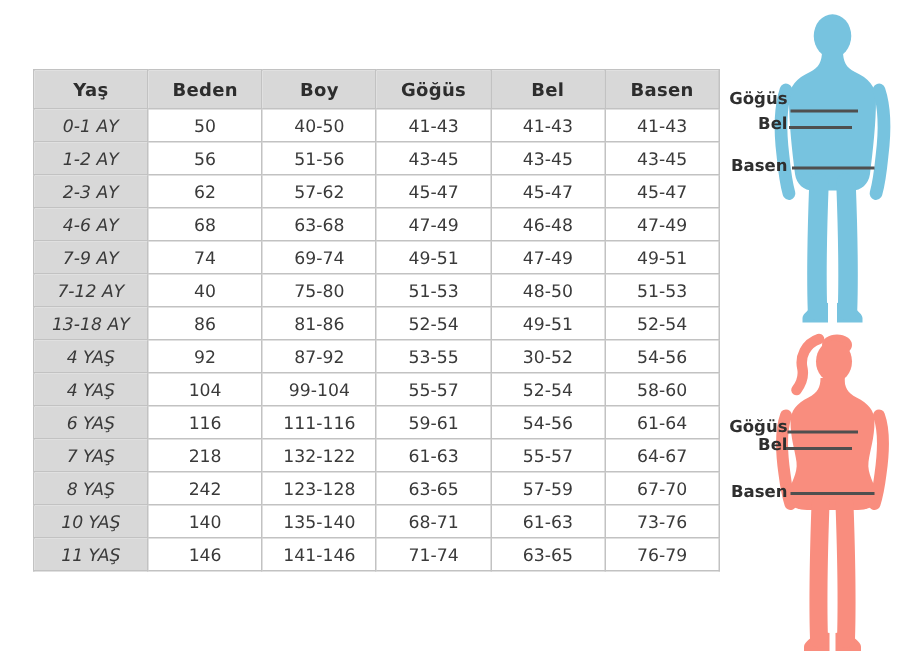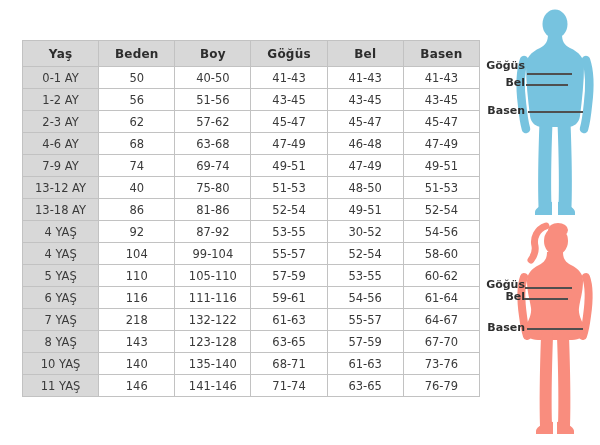--- a/index.html
+++ b/index.html
@@ -6,38 +6,39 @@
   body{
     width:600px;height:445px;background:#ffffff;
     font-family:"DejaVu Sans","Liberation Sans",sans-serif;
     position:relative;overflow:hidden;
     -webkit-font-smoothing:antialiased;
   }
   .canvas{position:absolute;inset:0;}
 
   
   table.size-table{
-    position:absolute;left:22px;top:40px;width:458px;
+    position:absolute;left:22px;top:46px;width:458px;
     border-collapse:collapse;table-layout:fixed;
   }
   .size-table th,.size-table td{
     border:1px solid var(--table-border,#c2c2c2);
     text-align:center;vertical-align:middle;
     white-space:nowrap;overflow:hidden;
   }
   .size-table th{
     background:var(--table-header-bg,#d8d8d8);
     font-size:12px;font-weight:700;color:#2d2d2d;
     height:23px;letter-spacing:.2px;
   }
   .size-table td{
     background:#ffffff;font-size:11.5px;color:#3a3a3a;height:19px;
   }
   .size-table td:first-child{
     background:var(--table-header-bg,#d8d8d8);
+    font-style:italic;
   }
 
   
   .figure-svg{position:absolute;width:100px;}
   .figure-svg.boy{left:500px;top:8px;height:214px;color:var(--boy-silhouette,#77c3df);}
   .figure-svg.girl{left:500px;top:222px;height:222px;color:var(--girl-silhouette,#f98d7e);}
 
   .m-label{
     position:absolute;width:41px;text-align:right;
     font-size:11px;font-weight:700;color:#2f2f2f;line-height:1;
@@ -112,21 +113,21 @@
         </tr>
         <tr>
           <td>7-9 AY</td>
           <td>74</td>
           <td>69-74</td>
           <td>49-51</td>
           <td>47-49</td>
           <td>49-51</td>
         </tr>
         <tr>
-          <td>13-12 AY</td>
+          <td>7-12 AY</td>
           <td>40</td>
           <td>75-80</td>
           <td>51-53</td>
           <td>48-50</td>
           <td>51-53</td>
         </tr>
         <tr>
           <td>13-18 AY</td>
           <td>86</td>
           <td>81-86</td>
@@ -144,46 +145,38 @@
         </tr>
         <tr>
           <td>4 YAŞ</td>
           <td>104</td>
           <td>99-104</td>
           <td>55-57</td>
           <td>52-54</td>
           <td>58-60</td>
         </tr>
         <tr>
-          <td>5 YAŞ</td>
-          <td>110</td>
-          <td>105-110</td>
-          <td>57-59</td>
-          <td>53-55</td>
-          <td>60-62</td>
-        </tr>
-        <tr>
           <td>6 YAŞ</td>
           <td>116</td>
           <td>111-116</td>
           <td>59-61</td>
           <td>54-56</td>
           <td>61-64</td>
         </tr>
         <tr>
           <td>7 YAŞ</td>
           <td>218</td>
           <td>132-122</td>
           <td>61-63</td>
           <td>55-57</td>
           <td>64-67</td>
         </tr>
         <tr>
           <td>8 YAŞ</td>
-          <td>143</td>
+          <td>242</td>
           <td>123-128</td>
           <td>63-65</td>
           <td>57-59</td>
           <td>67-70</td>
         </tr>
         <tr>
           <td>10 YAŞ</td>
           <td>140</td>
           <td>135-140</td>
           <td>68-71</td>

